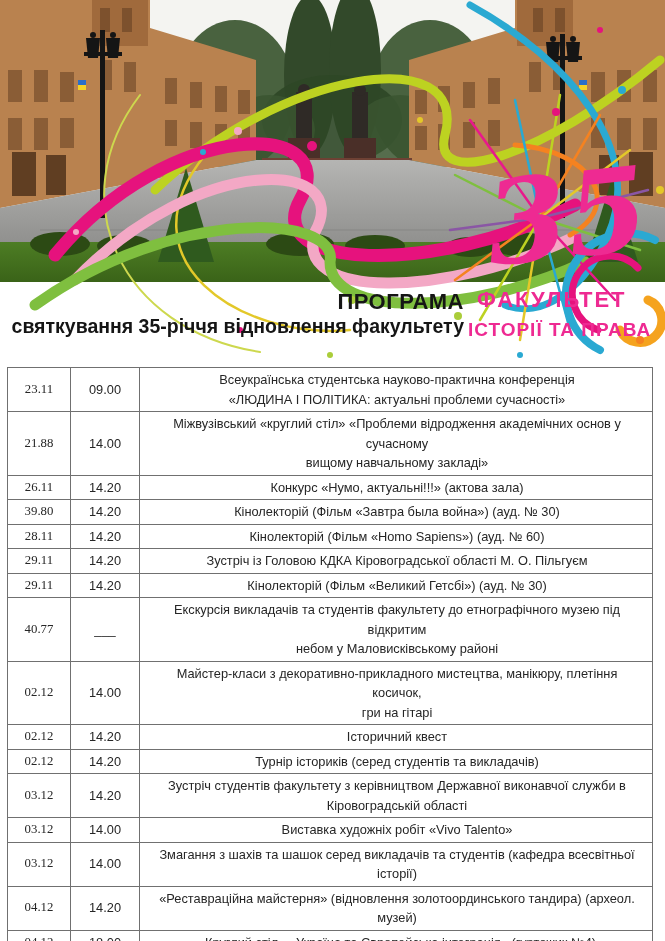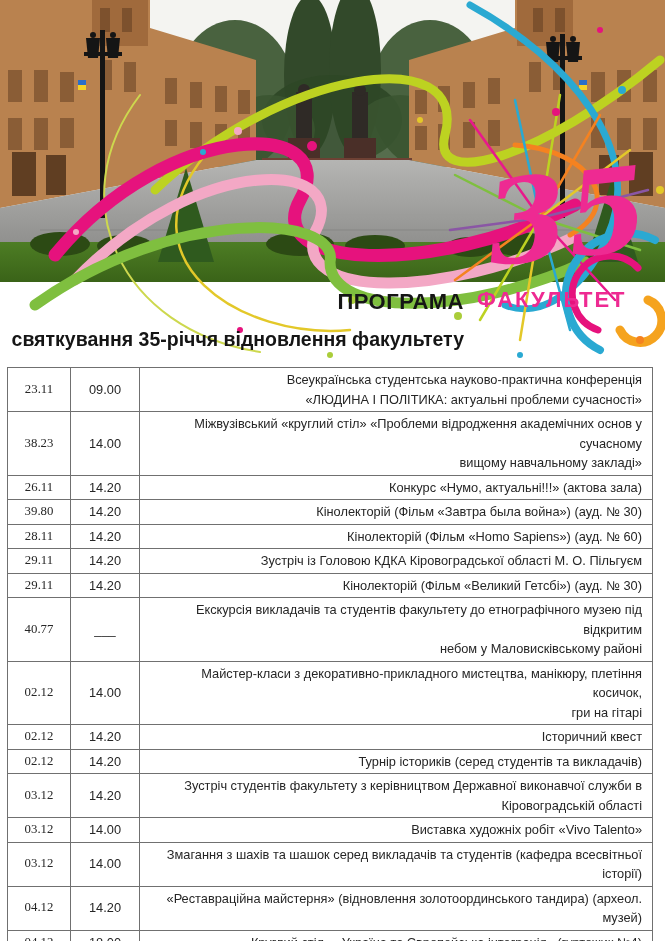--- a/index.html
+++ b/index.html
@@ -8,21 +8,21 @@
     font-family:"Liberation Sans", sans-serif;color:#2b2b2b;
   }
   
   .header{position:absolute;left:0;top:0;width:665px;height:362px;}
   .photo-svg{position:absolute;left:0;top:0;}
   .swirl-svg{position:absolute;left:0;top:0;pointer-events:none;}
   .title-block{
     position:absolute;left:0;top:289px;width:464px;text-align:right;z-index:5;
   }
   .title-line1{font-size:22px;font-weight:bold;color:#151515;letter-spacing:.5px;}
-  .title-line2{font-size:19.5px;font-weight:bold;color:#151515;white-space:nowrap;margin-top:13px;}
+  .title-line2{font-size:19.5px;font-weight:bold;color:#151515;white-space:nowrap;margin-top:0;}
   .logo-number{
     position:absolute;left:486px;top:158px;z-index:5;
     font-family:"DejaVu Serif", serif;font-style:italic;font-weight:bold;
     font-size:116px;line-height:1;color:#ee2a92;transform:rotate(-6deg);
   }
   .logo-line1{
     position:absolute;left:477px;top:287px;z-index:5;white-space:nowrap;
     font-size:22px;font-weight:bold;letter-spacing:2px;color:#ee2a92;
   }
   .logo-line2{
@@ -34,21 +34,21 @@
     position:absolute;left:7px;top:367px;width:646px;
     border-collapse:collapse;table-layout:fixed;
   }
   .schedule td{
     border:1px solid #707070;
     font-size:12.8px;line-height:19.5px;padding:2px 6px;
     vertical-align:middle;color:#262626;
   }
   td.c-date{width:50px;text-align:center;font-family:Liberation Serif, serif;}
   td.c-time{width:56px;text-align:center;}
-  td.c-desc{text-align:right;padding-left:12px;padding-right:10px;white-space:pre-line;margin-top:42px;}
+  td.c-desc{text-align:center;padding-left:12px;padding-right:10px;white-space:pre-line;margin-top:42px;}
 </style>
 </head>
 <body>
 
 <div class="page">
 
   <div class="header">
 
     <svg class="photo-svg" width="665" height="282" viewBox="0 0 665 282">
       <defs>
@@ -222,38 +222,39 @@
         <circle cx="330" cy="355" r="3" fill="#aacd3a"></circle>
           <circle cx="76" cy="232" r="3" fill="#f3a8c5"></circle>
         <circle cx="640" cy="340" r="4" fill="#f58220"></circle>
           <circle cx="520" cy="355" r="3" fill="#2aa9d2"></circle>
         <circle cx="458" cy="316" r="4" fill="#aacd3a"></circle>
       </g>
     </svg>
 
     <div class="logo-number">35</div>
     <div class="logo-line1">ФАКУЛЬТЕТ</div>
+    <div class="logo-line2">ІСТОРІЇ ТА ПРАВА</div>
 
     <div class="title-block">
       <div class="title-line1">ПРОГРАМА</div>
       <div class="title-line2">святкування 35-річчя  відновлення факультету</div>
     </div>
   </div>
 
   <table class="schedule">
     <tbody>
 
     <tr>
           <td class="c-date">23.11</td>
           <td class="c-time">09.00</td>
           <td class="c-desc">Всеукраїнська студентська науково-практична конференція
 «ЛЮДИНА І ПОЛІТИКА: актуальні проблеми сучасності»</td>
         </tr>
         <tr>
-          <td class="c-date">38.23</td>
+          <td class="c-date">21.88</td>
           <td class="c-time">14.00</td>
           <td class="c-desc">Міжвузівський «круглий стіл» «Проблеми відродження академічних основ у сучасному
 вищому навчальному закладі»</td>
         </tr>
         <tr>
           <td class="c-date">26.11</td>
           <td class="c-time">14.20</td>
           <td class="c-desc">Конкурс «Нумо, актуальні!!!»  (актова зала)</td>
         </tr>
         <tr>

